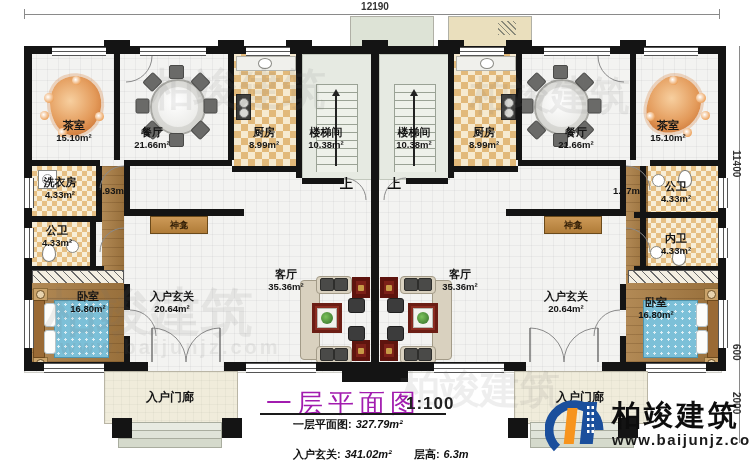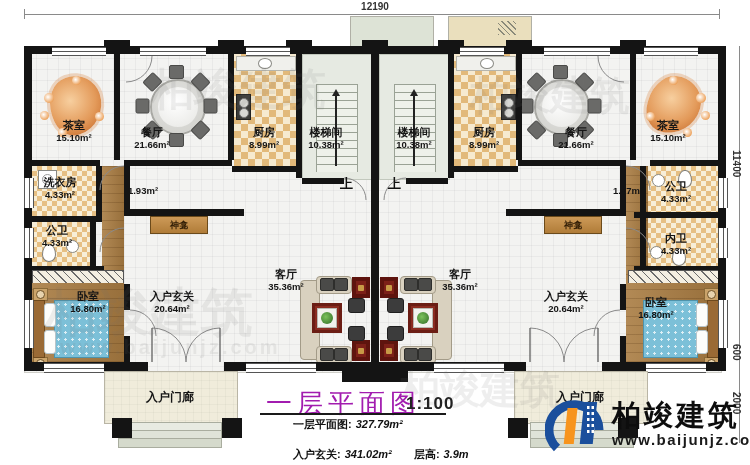--- a/index.html
+++ b/index.html
@@ -363,21 +363,21 @@
     <span class="ar">8.99m²</span>
   </div>
   <div class="rl" style="left:326px;top:126px;">
     <span>楼梯间</span><br>
     <span class="ar">10.38m²</span>
   </div>
   <div class="rl" style="left:60px;top:176px;">
     <span>洗衣房</span><br>
     <span class="ar">4.33m²</span>
   </div>
-  <div class="rl" style="left:112px;top:184px;margin-left:31px;"><span class="ar">1.93m²</span></div>
+  <div class="rl" style="left:112px;top:184px;"><span class="ar">1.93m²</span></div>
   <div class="rl" style="left:57px;top:224px;">
     <span>公卫</span><br>
     <span class="ar">4.33m²</span>
   </div>
   <div class="rl" style="left:88px;top:290px;">
     <span>卧室</span><br>
     <span class="ar">16.80m²</span>
   </div>
   <div class="rl" style="left:172px;top:290px;">
     <span>入户玄关</span><br>
@@ -439,21 +439,21 @@
 
   <div class="titleblock-title" style="left:266px;top:386px;">一层平面图</div>
   <div class="titleblock-scale" style="left:406px;top:394px;">1:100</div>
   <div class="ab" style="left:260px;top:413px;width:186px;height:2px;background:#1a1a1a;"></div>
   <div class="tline" style="left:293px;top:417px;">
     <span>一层平面图:</span><span class="v">327.79m²</span>
   </div>
   <div class="tline" style="left:293px;top:447px;">
     <span>入户玄关:</span><span class="v">341.02m²</span>
     <span style="display:inline-block;width:16px;"></span>
-    <span>层高:</span><span class="v">3.9m</span>
+    <span>层高:</span><span class="v">6.3m</span>
   </div>
 
   <svg class="ab" style="left:545px;top:394px;" width="62" height="62" viewBox="0 0 62 62">
     <path d="M12,54 A25,25 0 1 1 54,36" stroke="#1b4f9c" stroke-width="9" fill="none"></path>
     <rect x="24" y="14" width="10" height="36" fill="#f7941d" transform="skewX(-6)"></rect>
     <rect x="40" y="8" width="13" height="42" fill="#1b4f9c" transform="skewX(-6)"></rect>
     <g fill="#ffffff">
       <rect x="42" y="12" width="2.5" height="3"></rect>
         <rect x="46.5" y="12" width="2.5" height="3"></rect>
       <rect x="42" y="18" width="2.5" height="3"></rect>

